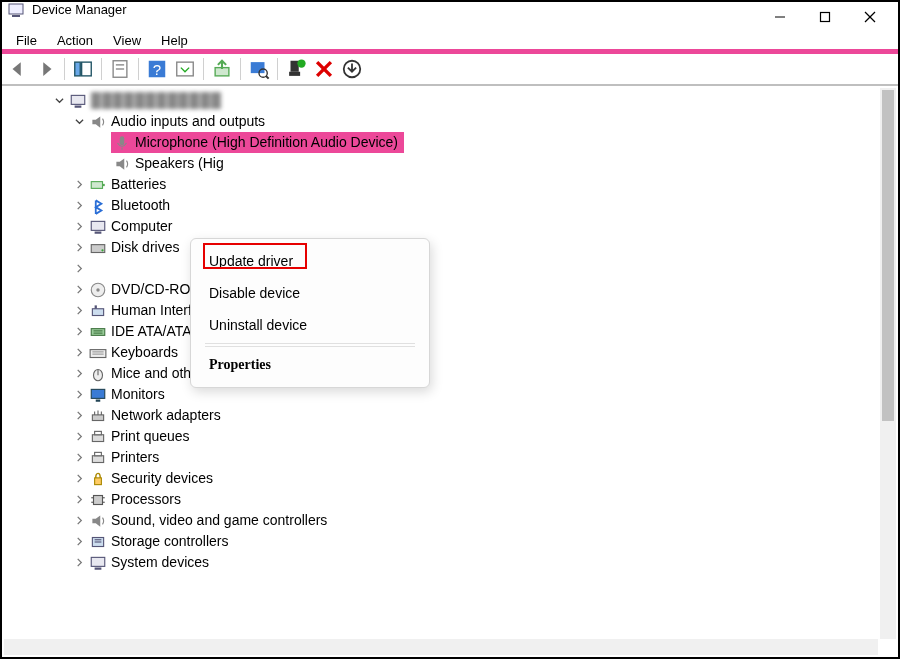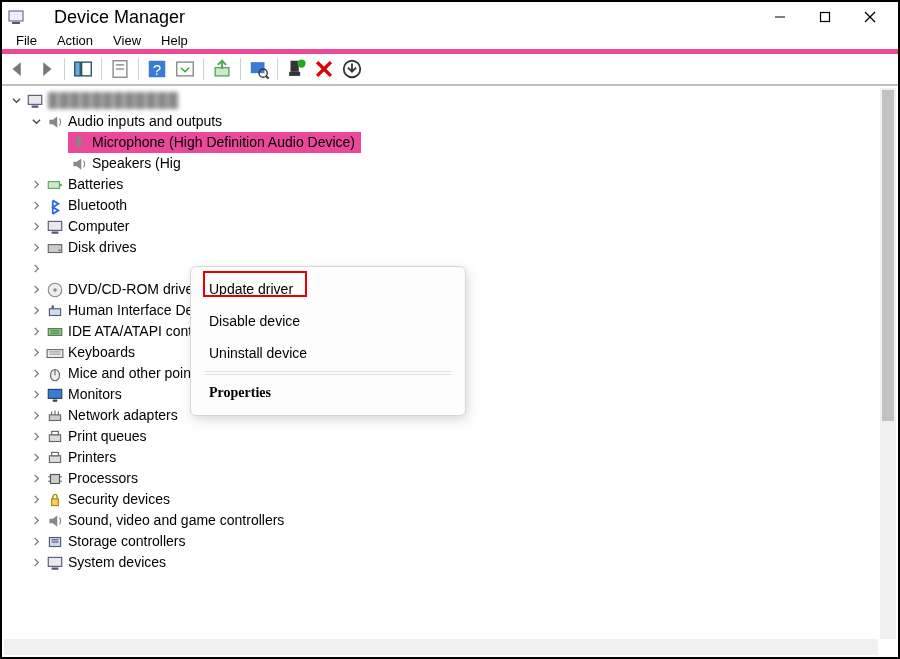--- a/index.html
+++ b/index.html
@@ -1,52 +1,52 @@
 <!DOCTYPE html>
 <html><head>
 <meta charset="utf-8">
 <style>
   * { box-sizing: border-box; margin: 0; padding: 0; font-family: "Segoe UI", Tahoma, sans-serif; }
   body { width: 900px; height: 659px; border: 2px solid #000; background: #fff; display: flex; flex-direction: column; overflow: hidden; }
   
-  .titlebar { height: 30px; display: flex; align-items: center; padding: 0 6px; font-size: 18px; gap: 22px; }
+  .titlebar { height: 30px; display: flex; align-items: flex-start; padding: 0 6px; font-size: 13px; }
   .titlebar .title-icon { width: 16px; height: 16px; margin-right: 8px; }
   .titlebar .title-text { flex: 0 0 auto; }
   .titlebar .spacer { flex: 1; }
   .win-btns { display: flex; }
   .win-btn { width: 45px; height: 30px; display: flex; align-items: center; justify-content: center; }
   .win-btn svg { width: 12px; height: 12px; }
   
   .menubar { height: 22px; display: flex; align-items: center; padding: 0 4px; font-size: 13px; border-bottom: 5px solid #ec4899; }
   .menubar .menu-item { padding: 2px 10px; }
   
   .toolbar { height: 32px; display: flex; align-items: center; padding: 2px 4px; border-bottom: 2px solid #bfbfbf; gap: 4px; }
   .tool-btn { width: 24px; height: 24px; display: flex; align-items: center; justify-content: center; border: 1px solid transparent; }
   .tool-sep { width: 1px; height: 22px; background: #d0d0d0; margin: 0 2px; }
   
-  .tree-wrap { flex: 1; position: relative; overflow: hidden; }
+  .tree-wrap { flex: 1; position: relative; overflow: hidden; padding-left: 43px; }
   .tree { padding: 4px 6px; font-size: 14px; line-height: 21px; overflow-y: hidden; height: 100%; }
   .tree ul { list-style: none; padding-left: 0; }
   .tree li { white-space: nowrap; }
   .node-row { display: flex; align-items: center; height: 21px; }
   .arrow { width: 16px; height: 16px; display: flex; align-items: center; justify-content: center; color: #555; }
   .arrow svg { width: 9px; height: 9px; }
   .node-icon { width: 18px; height: 18px; margin: 0 4px 0 2px; display: flex; align-items: center; justify-content: center; }
   .indent-0 { padding-left: 0; }
   .indent-1 { padding-left: 20px; }
   .indent-3 { padding-left: 60px; }
   .selected .node-inner { background: #ec4899; }
   .node-inner { display: flex; align-items: center; padding-right: 6px; height: 21px; }
   .blurred-label { filter: blur(2.2px); color: #888; letter-spacing: 1px; }
   
   .vscroll { position: absolute; right: 2px; top: 2px; bottom: 18px; width: 16px; background: #f0f0f0; }
   .vscroll .thumb { position: absolute; left: 2px; right: 2px; top: 2px; height: 60%; background: #c2c2c2; }
   .hscroll { position: absolute; left: 2px; right: 20px; bottom: 2px; height: 16px; background: #f0f0f0; }
   
-  .context-menu { position: absolute; background: #fdfdfd; border: 1px solid #d7d7d7; box-shadow: 2px 4px 12px rgba(0,0,0,0.15); border-radius: 6px; padding: 6px 0; width: 276px; margin-top: 28px; }
+  .context-menu { position: absolute; background: #fdfdfd; border: 1px solid #d7d7d7; box-shadow: 2px 4px 12px rgba(0,0,0,0.15); border-radius: 6px; padding: 6px 0; width: 240px; }
   .ctx-item { padding: 8px 18px; font-size: 14px; }
   .ctx-item.bold { font-weight: 600; font-family: Liberation Serif, serif; }
   .ctx-sep { height: 1px; background: #e0e0e0; margin: 2px 14px; }
   .ctx-highlight { border: 2px solid #e60000; position: absolute; pointer-events: none; }
 </style>
 </head>
 <body>
 
 <div class="titlebar">
   <span class="title-icon">
@@ -480,46 +480,46 @@
         <li class="indent-1">
           <div class="node-row">
             <span class="arrow">
               <svg viewBox="0 0 10 10">
                 <path d="M3 1 L7 5 L3 9" fill="none" stroke="#777" stroke-width="1.4"></path>
               </svg>
             </span>
             <span class="node-inner">
               <span class="node-icon">
                 <svg viewBox="0 0 16 16">
+                  <rect x="5" y="7" width="6" height="6" fill="#fc6" stroke="#a80"></rect>
+                  <path d="M6 7 Q6 3 8 3 Q10 3 10 7" fill="none" stroke="#a80" stroke-width="1.3"></path>
+                </svg>
+              </span>
+              <span>Security devices</span>
+            </span>
+          </div>
+        </li>
+        <li class="indent-1">
+          <div class="node-row">
+            <span class="arrow">
+              <svg viewBox="0 0 10 10">
+                <path d="M3 1 L7 5 L3 9" fill="none" stroke="#777" stroke-width="1.4"></path>
+              </svg>
+            </span>
+            <span class="node-inner">
+              <span class="node-icon">
+                <svg viewBox="0 0 16 16">
                   <rect x="4" y="4" width="8" height="8" fill="#ccc" stroke="#555"></rect>
                   <line x1="2" y1="6" x2="4" y2="6" stroke="#555"></line>
                   <line x1="2" y1="10" x2="4" y2="10" stroke="#555"></line>
                   <line x1="12" y1="6" x2="14" y2="6" stroke="#555"></line>
                   <line x1="12" y1="10" x2="14" y2="10" stroke="#555"></line>
                 </svg>
               </span>
               <span>Processors</span>
-            </span>
-          </div>
-        </li>
-        <li class="indent-1">
-          <div class="node-row">
-            <span class="arrow">
-              <svg viewBox="0 0 10 10">
-                <path d="M3 1 L7 5 L3 9" fill="none" stroke="#777" stroke-width="1.4"></path>
-              </svg>
-            </span>
-            <span class="node-inner">
-              <span class="node-icon">
-                <svg viewBox="0 0 16 16">
-                  <rect x="5" y="7" width="6" height="6" fill="#fc6" stroke="#a80"></rect>
-                  <path d="M6 7 Q6 3 8 3 Q10 3 10 7" fill="none" stroke="#a80" stroke-width="1.3"></path>
-                </svg>
-              </span>
-              <span>Security devices</span>
             </span>
           </div>
         </li>
         <li class="indent-1">
           <div class="node-row">
             <span class="arrow">
               <svg viewBox="0 0 10 10">
                 <path d="M3 1 L7 5 L3 9" fill="none" stroke="#777" stroke-width="1.4"></path>
               </svg>
             </span>

